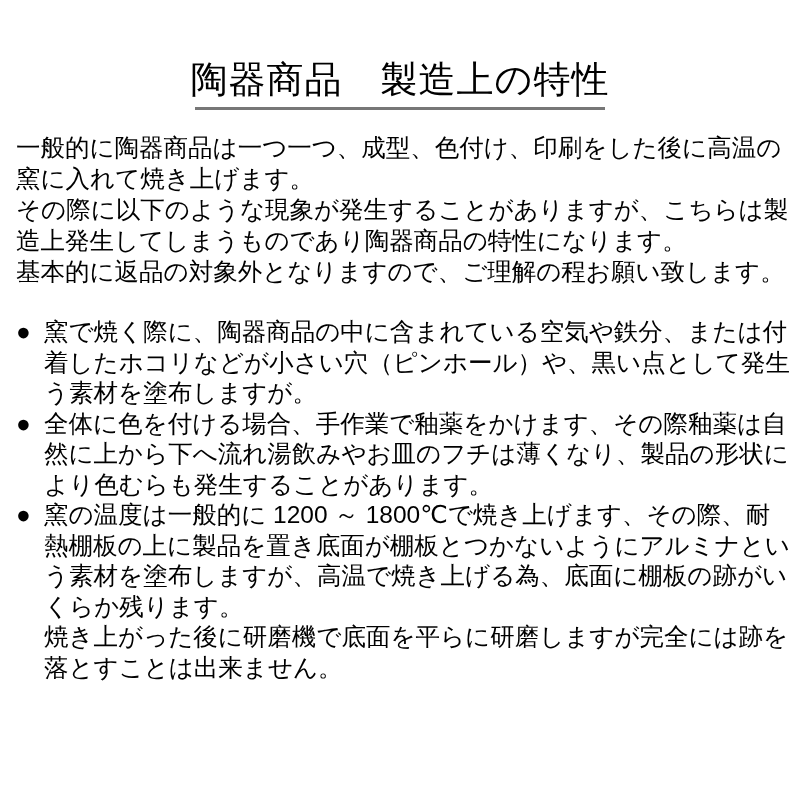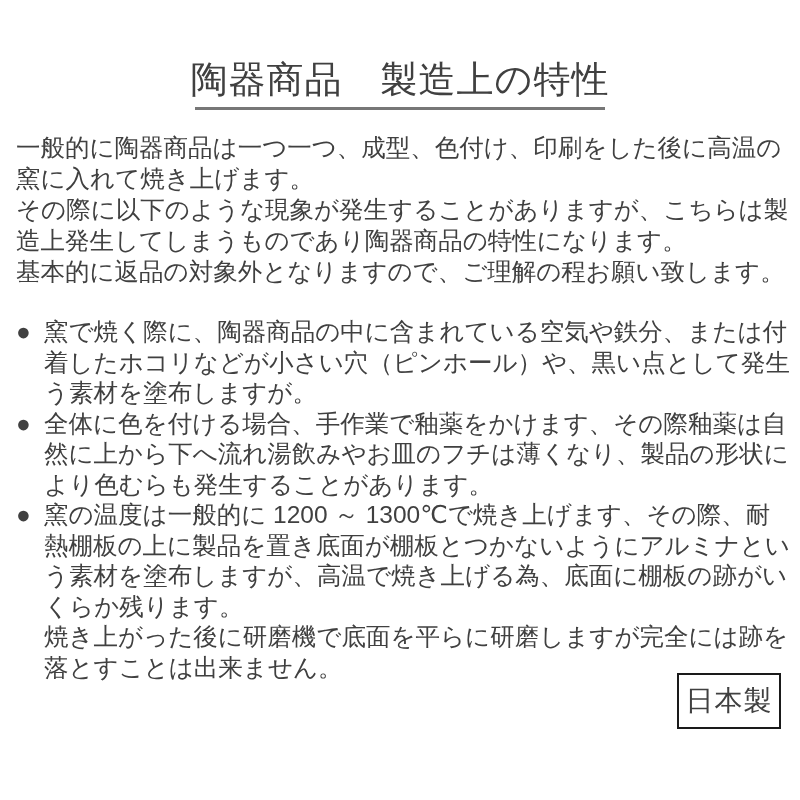--- a/index.html
+++ b/index.html
@@ -1,21 +1,21 @@
 <!DOCTYPE html>
 <html><head>
 <meta charset="utf-8">
 <style>
   html, body { margin: 0; padding: 0; background: #ffffff; }
   .page {
     position: relative;
     width: 800px;
     height: 800px;
     background: #ffffff;
-    color: #404040;
+    color: #000000;
     font-family: "Liberation Sans", "DejaVu Sans", sans-serif;
     overflow: hidden;
   }
   .title {
     position: absolute;
     top: 58px;
     left: 0;
     width: 800px;
     margin: 0;
     text-align: center;
@@ -109,25 +109,24 @@
 
     <div class="bullet">
       <span class="marker">●</span>
       <span class="btext">全体に色を付ける場合、手作業で釉薬をかけます、その際釉薬は自
 然に上から下へ流れ湯飲みやお皿のフチは薄くなり、製品の形状に
 より色むらも発生することがあります。</span>
     </div>
 
     <div class="bullet">
       <span class="marker">●</span>
-      <span class="btext">窯の温度は一般的に 1200 ～ 1300℃で焼き上げます、その際、耐
+      <span class="btext">窯の温度は一般的に 1200 ～ 1800℃で焼き上げます、その際、耐
 熱棚板の上に製品を置き底面が棚板とつかないようにアルミナとい
 う素材を塗布しますが、高温で焼き上げる為、底面に棚板の跡がい
 くらか残ります。
 焼き上がった後に研磨機で底面を平らに研磨しますが完全には跡を
 落とすことは出来ません。</span>
     </div>
 
   </div>
 
-  <div class="origin-badge">日本製</div>
 
 </div>
 
 </body></html>

